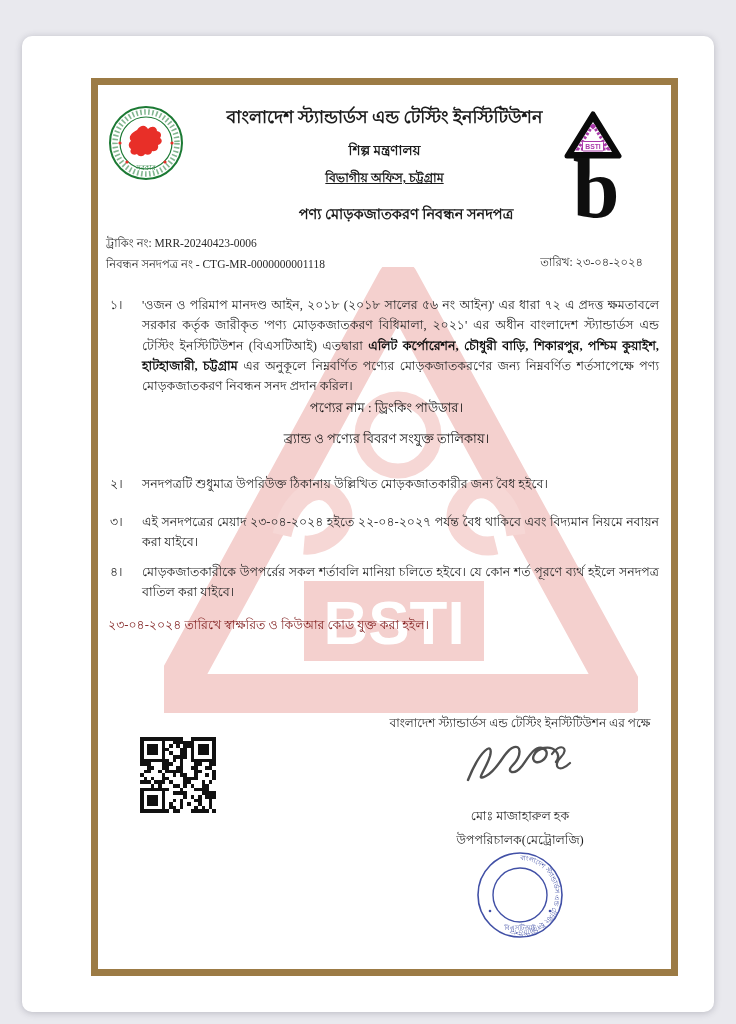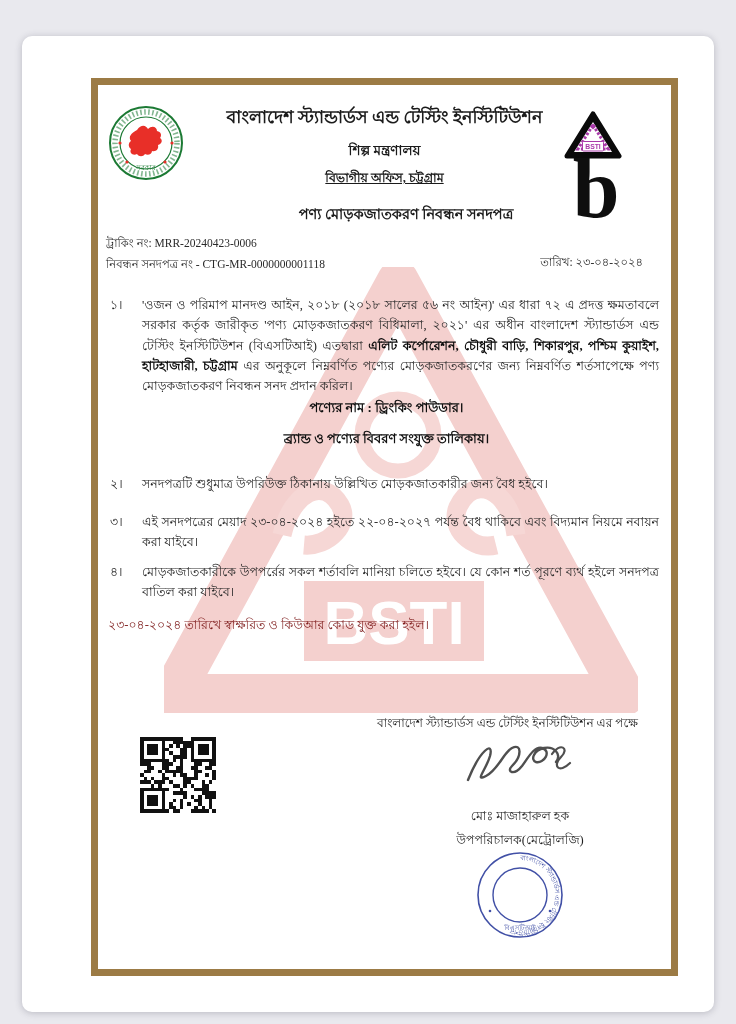--- a/index.html
+++ b/index.html
@@ -34,27 +34,27 @@
   
   .refs{position:absolute;left:8px;right:14px;top:148px;display:flex;justify-content:space-between;
         font-size:11.5px;color:#2a2a2a;z-index:2;gap:16px;}
   .refs .left div{line-height:1.85;}
   .refs .date{margin-top:21px;padding-right:14px;}
   
   .clause{position:absolute;left:10px;right:12px;padding-left:34px;font-size:12.5px;
           line-height:1.62;color:#262626;text-align:justify;z-index:2;}
   .clause .num{position:absolute;left:2px;top:0;}
   .clause b{color:#0d0d0d;}
-  .centerline{position:absolute;left:4px;right:0;text-align:center;font-weight:700;
+  .centerline{position:absolute;left:4px;right:0;text-align:center;font-weight:400;
               font-size:13px;color:#101010;z-index:2;}
   .signedline{position:absolute;left:10px;top:531px;font-size:12.5px;color:#7f1d1d;z-index:2;}
   
   .sig-block{position:absolute;right:8px;top:629px;width:286px;text-align:center;
              font-size:12px;color:#1f1f1f;z-index:2;}
-  .onbehalf{text-align:left;font-size:12px;}
+  .onbehalf{text-align:center;font-size:12px;}
   .sig-svg{display:block;width:120px;height:52px;margin:2px auto 0 auto;}
   .sig-name{font-size:12.5px;margin-top:19px;}
   .sig-desig{font-size:12.5px;margin-top:4px;}
   .stamp{display:block;width:92px;height:92px;margin:0 auto;margin-top:-2px;}
   
   .qr{position:absolute;left:42px;top:652px;width:76px;height:76px;z-index:2;}
   .qr svg{width:100%;height:100%;}
 </style>
 </head>
 <body>

